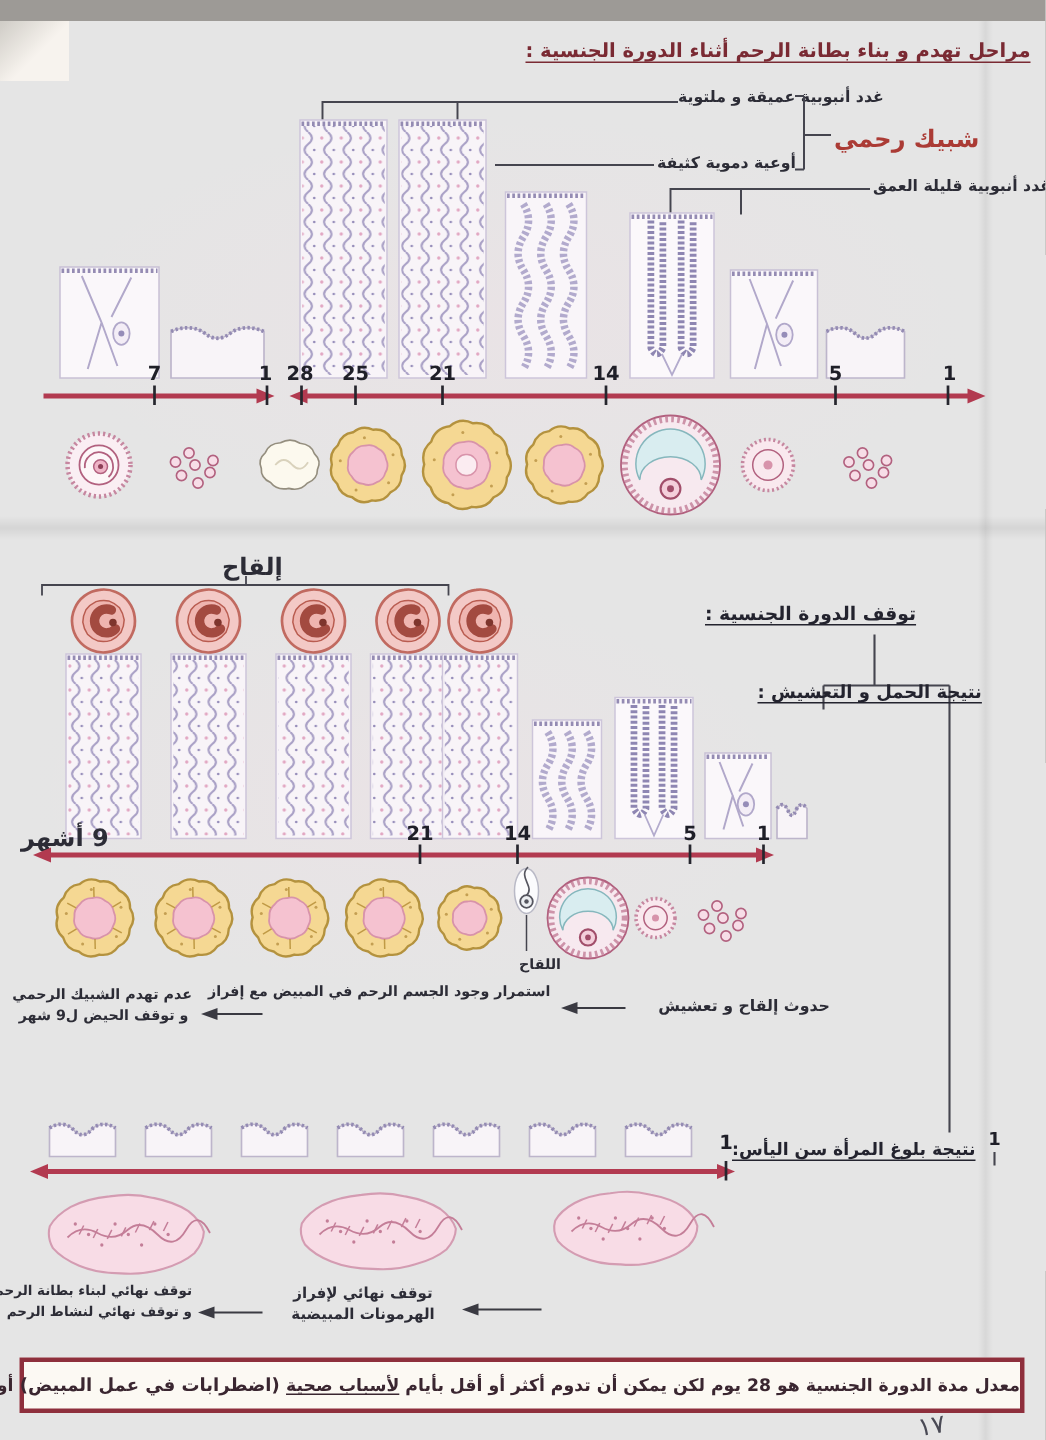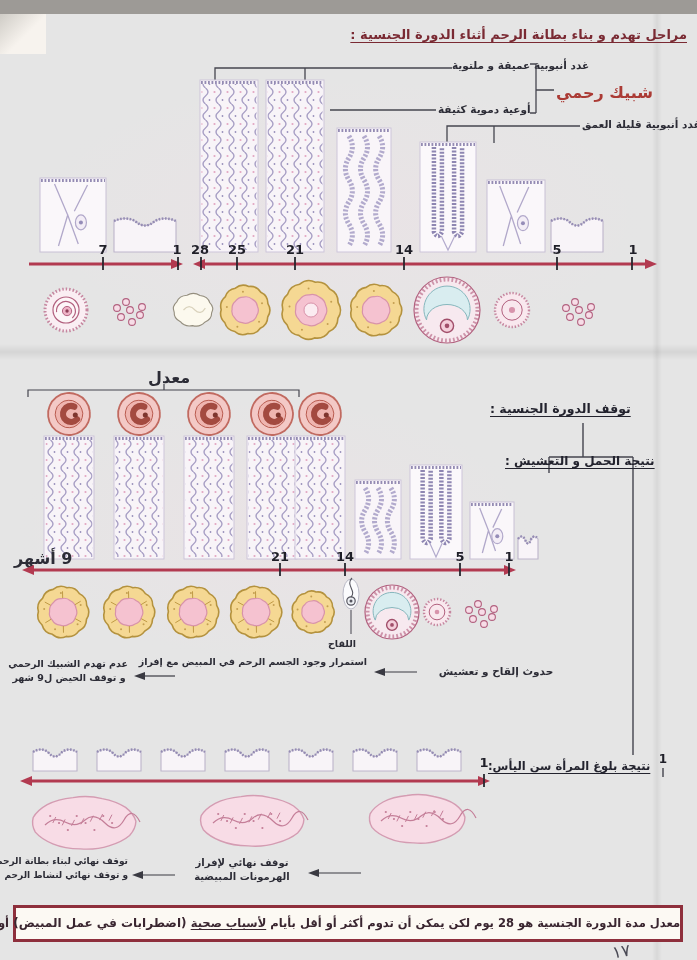--- a/index.html
+++ b/index.html
@@ -192,22 +192,22 @@
         <circle cx="549" cy="42" r="3.4" fill="#f7dde7" stroke="#b2617f" stroke-width="1.1"></circle>
         <circle cx="559" cy="47" r="3.4" fill="#f7dde7" stroke="#b2617f" stroke-width="1.1"></circle>
         <circle cx="540" cy="49" r="3.4" fill="#f7dde7" stroke="#b2617f" stroke-width="1.1"></circle>
         <circle cx="551" cy="54" r="3.4" fill="#f7dde7" stroke="#b2617f" stroke-width="1.1"></circle>
         <circle cx="545" cy="34" r="3.4" fill="#f7dde7" stroke="#b2617f" stroke-width="1.1"></circle>
         <circle cx="561" cy="39" r="3.4" fill="#f7dde7" stroke="#b2617f" stroke-width="1.1"></circle>
         <circle cx="536" cy="40" r="3.4" fill="#f7dde7" stroke="#b2617f" stroke-width="1.1"></circle>
       </g>
     </svg>
 
-  <div class="lbl" style="left:148px;top:354px">معدل</div>
-  <div class="title" style="left:490px;top:387px;font-size:12.5px;color:#23232e">توقف الدورة الجنسية :</div>
+  <div class="lbl" style="left:148px;top:354px">إلقاح</div>
+  <div class="title" style="left:470px;top:387px;font-size:12.5px;color:#23232e">توقف الدورة الجنسية :</div>
   <div class="title" style="left:505px;top:440px;font-size:12px;color:#23232e">نتيجة الحمل و التعشيش :</div>
   <div class="title" style="left:488px;top:745px;font-size:11.5px;color:#23232e">نتيجة بلوغ المرأة سن اليأس:</div>
   <div class="tl-num" style="left:663px;top:738px;font-size:12px">1</div>
 
   <svg id="tissue2" class="abs" style="left:18px;top:378px" width="522" height="170">
       <g>
         <rect x="26" y="44" width="50" height="123" fill="#f8f4f8" stroke="#cdc5da" stroke-width="1"></rect>
         <rect x="27.5" y="48" width="47" height="117" fill="url(#squigPat)"></rect>
         <line x1="27" y1="46.5" x2="75" y2="46.5" stroke="#948bb3" stroke-width="3" stroke-dasharray="1.8,1.7"></line>
       </g>
@@ -395,21 +395,21 @@
       <g>
         <circle cx="457" cy="38" r="3.4" fill="#f7dde7" stroke="#b2617f" stroke-width="1.1"></circle>
         <circle cx="467" cy="43" r="3.4" fill="#f7dde7" stroke="#b2617f" stroke-width="1.1"></circle>
         <circle cx="448" cy="45" r="3.4" fill="#f7dde7" stroke="#b2617f" stroke-width="1.1"></circle>
         <circle cx="459" cy="50" r="3.4" fill="#f7dde7" stroke="#b2617f" stroke-width="1.1"></circle>
         <circle cx="453" cy="30" r="3.4" fill="#f7dde7" stroke="#b2617f" stroke-width="1.1"></circle>
         <circle cx="469" cy="35" r="3.4" fill="#f7dde7" stroke="#b2617f" stroke-width="1.1"></circle>
         <circle cx="444" cy="36" r="3.4" fill="#f7dde7" stroke="#b2617f" stroke-width="1.1"></circle>
       </g>
     </svg>
-  <div class="lbl" style="left:328px;top:624px;width:46px;text-align:left;font-size:9.5px">اللقاح</div>
+  <div class="lbl" style="left:328px;top:624px;width:46px;text-align:right;font-size:9.5px">اللقاح</div>
 
   <div class="chain" style="left:422px;top:650px;width:148px;font-size:10.5px">
     <div>حدوث إلقاح و تعشيش</div>
   </div>
   <svg class="abs" style="left:372px;top:651px" width="46" height="14">
     <line x1="12" y1="7" x2="45" y2="7" stroke="#3a3a42" stroke-width="1.2"></line>
       <polygon points="2,7 13,3 13,11" fill="#3a3a42"></polygon>
   </svg>
   <div class="chain" style="left:162px;top:641px;width:205px;font-size:9.5px">
     <div>استمرار وجود الجسم الرحم في المبيض مع إفراز</div>

